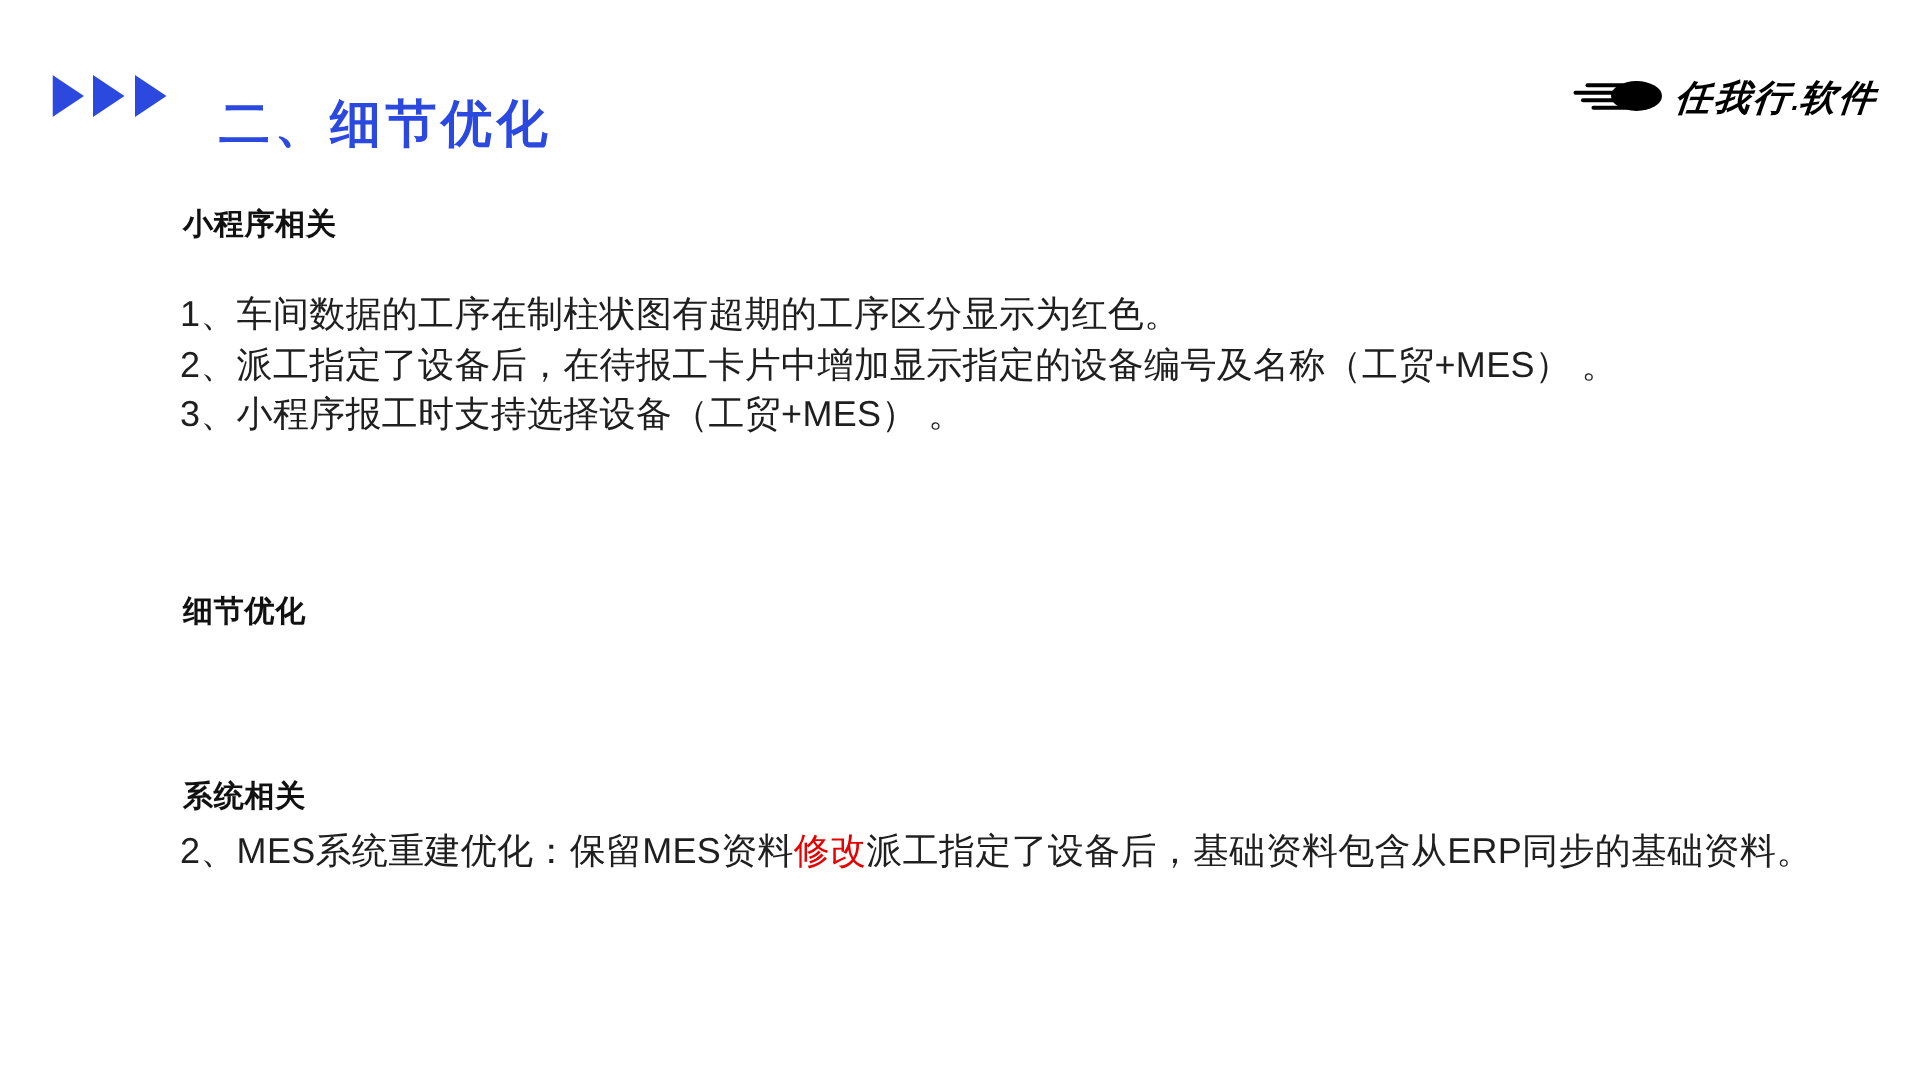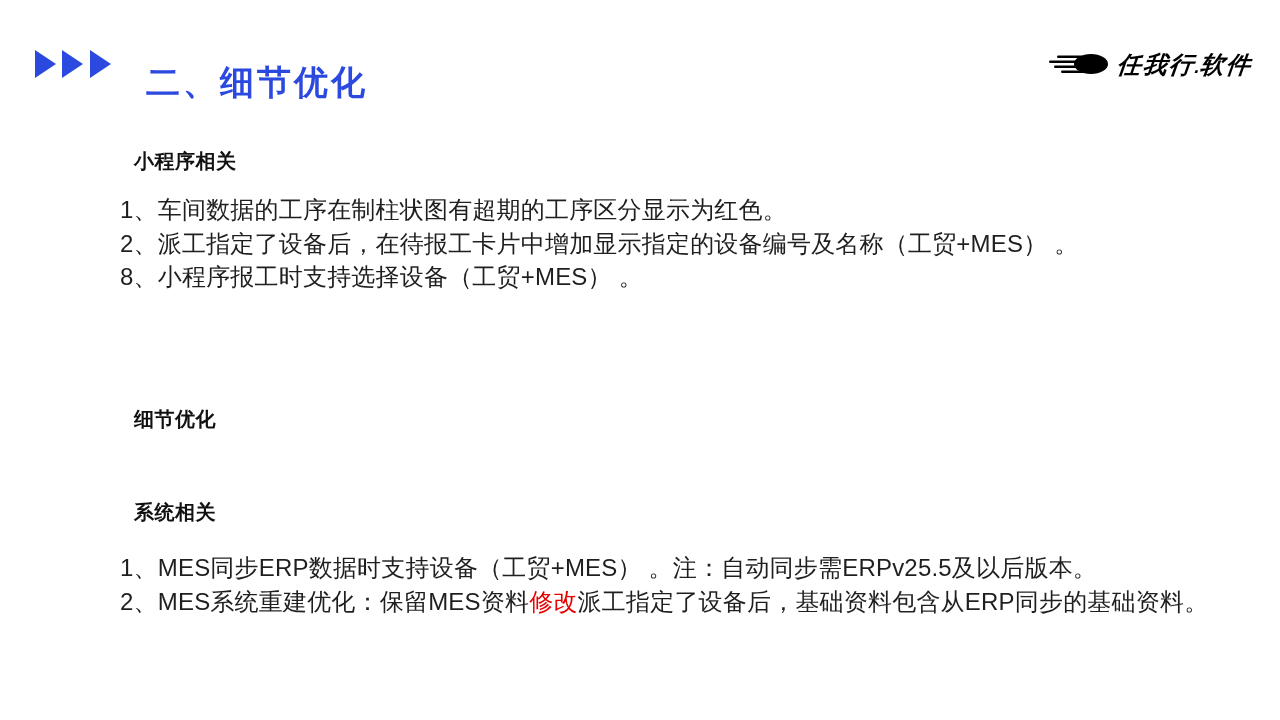--- a/index.html
+++ b/index.html
@@ -27,35 +27,35 @@
   .logo-text {
     font-size: 24px; font-weight: 800; font-style: italic;
     color: var(--logo-black, #000);
     transform: skewX(-6deg);
     letter-spacing: 2px; white-space: nowrap;
   }
   .logo-dot { font-size: 18px; letter-spacing: 0; }
 
   
   .sec-heading {
-    position: absolute; left: 122px; margin: 12px;
+    position: absolute; left: 122px; margin: 0;
     font-size: 20px; font-weight: 800; color: #111;
     letter-spacing: 0.5px;
   }
   .items {
     position: absolute; left: 120px; margin: 0;
     font-size: 24px; color: var(--text-black, #1f1f1f);
     letter-spacing: 0.2px;
   }
   .items p { margin: 0; white-space: nowrap; }
   #sec1-heading { top: 136px; }
   #sec1-items   { top: 193px; line-height: 33.5px; }
   #sec2-heading { top: 394px; }
   #sec2-items   { top: 434px; line-height: 33px; }
-  #sec3-heading { top: 487px; font-family: Liberation Mono, monospace; }
+  #sec3-heading { top: 517px; font-family: Liberation Mono, monospace; }
   #sec3-items   { top: 551px; line-height: 34px; }
 
   .red { color: var(--red, #e60000); }
 </style>
 </head>
 <body>
 
 <div class="slide">
 
   <svg class="chevrons" width="80" height="30" viewBox="0 0 80 30" aria-hidden="true">
@@ -73,24 +73,23 @@
       <rect x="7" y="13.5" width="27" height="2.6" rx="1.3" fill="#000"></rect>
       <rect x="14" y="18.5" width="24" height="2.6" rx="1.3" fill="#000"></rect>
     </svg>
     <span class="logo-text"><span>任我行</span><span class="logo-dot">.</span><span>软件</span></span>
   </div>
 
   <h2 class="sec-heading" id="sec1-heading">小程序相关</h2>
   <div class="items" id="sec1-items">
     <p>1、车间数据的工序在制柱状图有超期的工序区分显示为红色。</p>
     <p>2、派工指定了设备后，在待报工卡片中增加显示指定的设备编号及名称（工贸+MES） 。</p>
-    <p>8、小程序报工时支持选择设备（工贸+MES） 。</p>
+    <p>3、小程序报工时支持选择设备（工贸+MES） 。</p>
   </div>
 
   <h2 class="sec-heading" id="sec2-heading">细节优化</h2>
 
   <h2 class="sec-heading" id="sec3-heading">系统相关</h2>
   <div class="items" id="sec3-items">
-    <p>1、MES同步ERP数据时支持设备（工贸+MES） 。注：自动同步需ERPv25.5及以后版本。</p>
     <p><span>2、MES系统重建优化：保留MES资料</span><span class="red">修改</span><span>派工指定了设备后，基础资料包含从ERP同步的基础资料。</span></p>
   </div>
 
 </div>
 
 </body></html>

